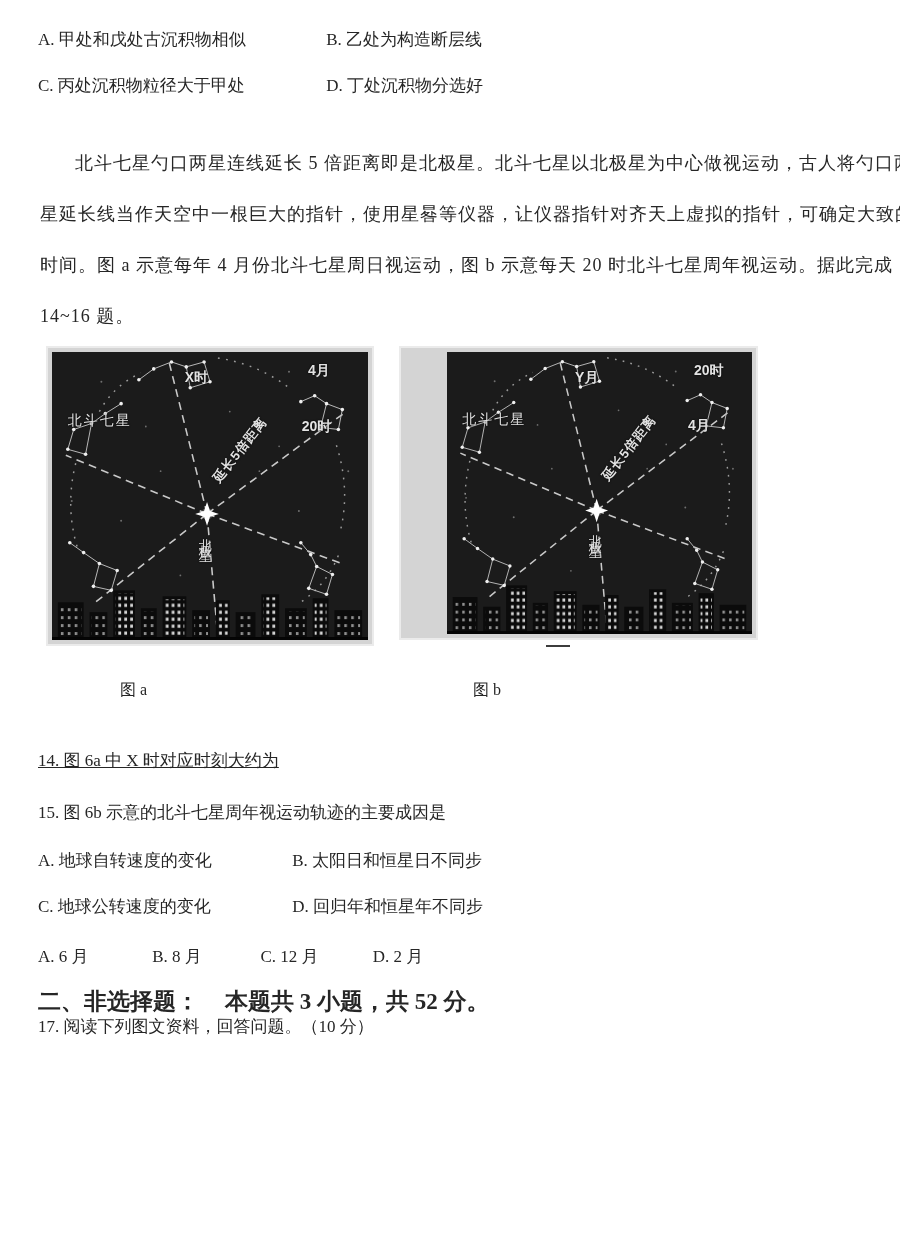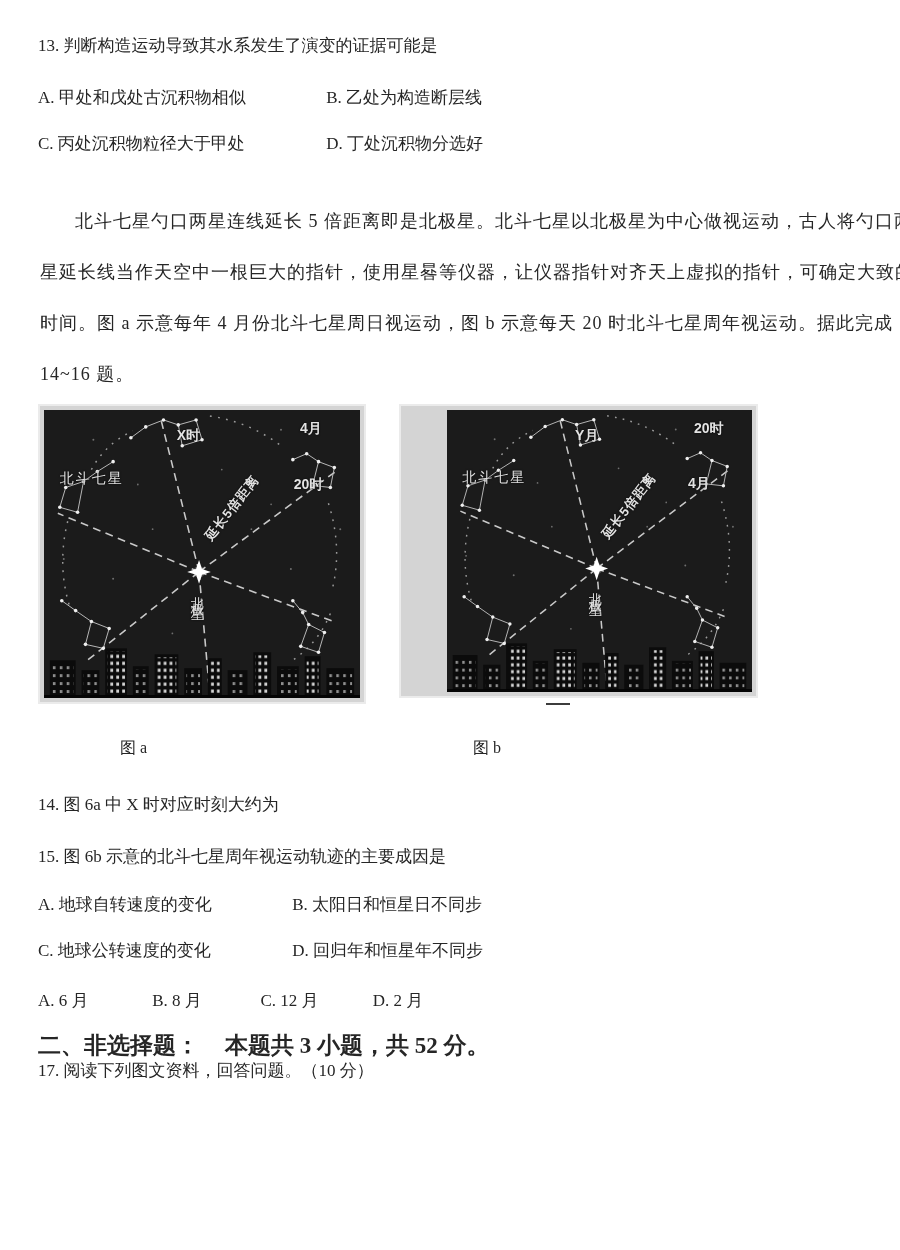--- a/index.html
+++ b/index.html
@@ -31,21 +31,21 @@
   .pline.indent{text-indent:35px;}
 
   
   .figures-row{position:relative;margin:6px 0 0 40px;height:300px;}
   .figure-frame{
     position:absolute;top:0;
     background:#d4d4d4;
     padding:4px;
     box-shadow:0 0 0 2px #ebebeb;
   }
-  .frame-a{left:0;}
+  .frame-a{left:8px;}
   .frame-b{left:361px;padding-left:46px;}
   .skymap{position:relative;background:#1b1b1b;}
   .skymap-a{width:316px;height:288px;}
   .skymap-b{width:305px;height:282px;}
   .sky-svg{position:absolute;inset:0;width:100%;height:100%;display:block;}
   .sky-lbl{
     position:absolute;
     color:#e3e3e3;
     font-family:"Liberation Sans","DejaVu Sans",sans-serif;
     font-size:14px;font-weight:bold;
@@ -60,21 +60,21 @@
   .lbl-center{left:45.5%;top:61%;writing-mode:vertical-rl;letter-spacing:6px;font-size:13px;font-weight:normal;}
   .underscan-dash{position:absolute;left:506px;top:297px;width:24px;height:2px;background:#3c3c3c;}
 
   .captions-row{margin:32px 0 0 0;font-size:16px;}
   .caption{display:inline-block;}
   .cap-a{margin-left:120px;}
   .cap-b{margin-left:322px;}
 
   .section-header{margin:20px 40px 0 38px;font-size:23px;font-weight:bold;line-height:26px;}
   .section-gap{display:inline-block;width:26px;}
-  .mt34{margin-top:34px;}
+  .mt34{margin-top:48px;text-decoration:underline;}
   .mt32{}
 </style>
 </head>
 <body>
 
 <svg width="0" height="0" style="position:absolute" aria-hidden="true">
   <defs>
     <pattern id="win" width="6" height="7" patternUnits="userSpaceOnUse">
       <rect x="1.2" y="1.5" width="2.8" height="3.2" fill="#d6d6d6"></rect>
     </pattern>
@@ -185,21 +185,20 @@
         <rect x="286" y="260" width="28" height="30" fill="#0b0b0b"></rect>
           <rect x="288" y="263" width="24" height="25" fill="url(#win2)"></rect>
       </g>
       <rect x="0" y="287" width="320" height="3" fill="#050505"></rect>
     </symbol>
   </defs>
 </svg>
 
 <div class="page">
 
-  <div class="stem q13-stem">13. 判断构造运动导致其水系发生了演变的证据可能是</div>
   <div class="opt-row mt28">
     <span class="opt w284">A. 甲处和戊处古沉积物相似</span>
     <span class="opt">B. 乙处为构造断层线</span>
   </div>
   <div class="opt-row mt22">
     <span class="opt w284">C. 丙处沉积物粒径大于甲处</span>
     <span class="opt">D. 丁处沉积物分选好</span>
   </div>
 
   <div class="passage">

